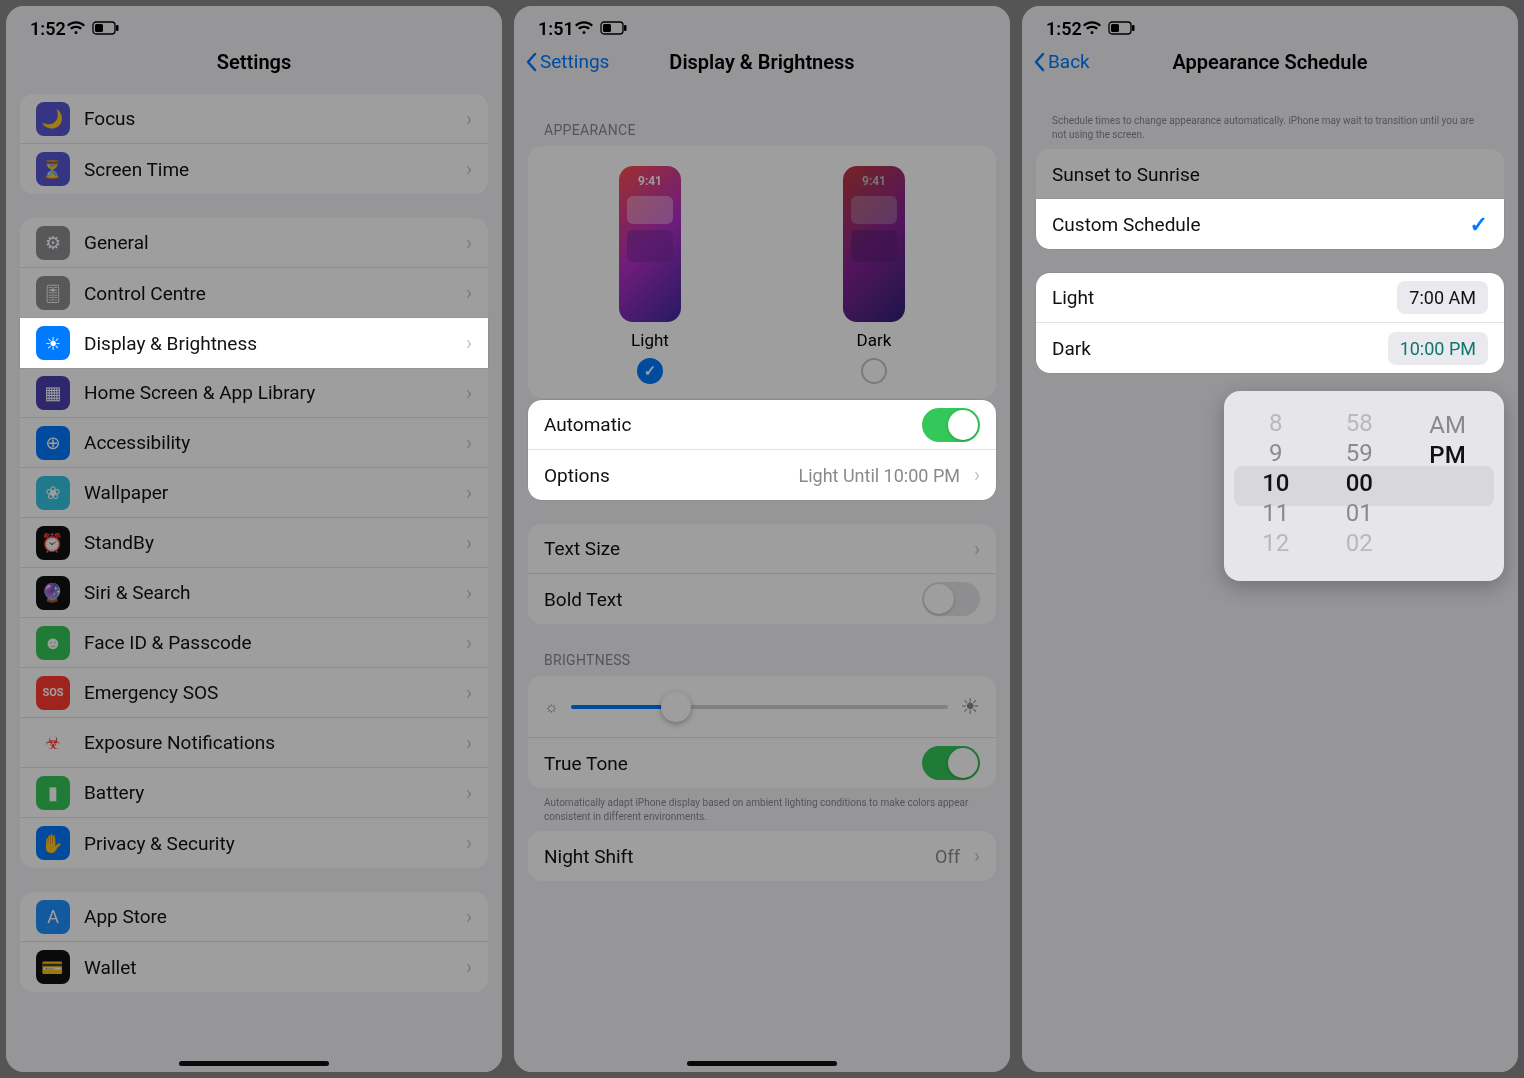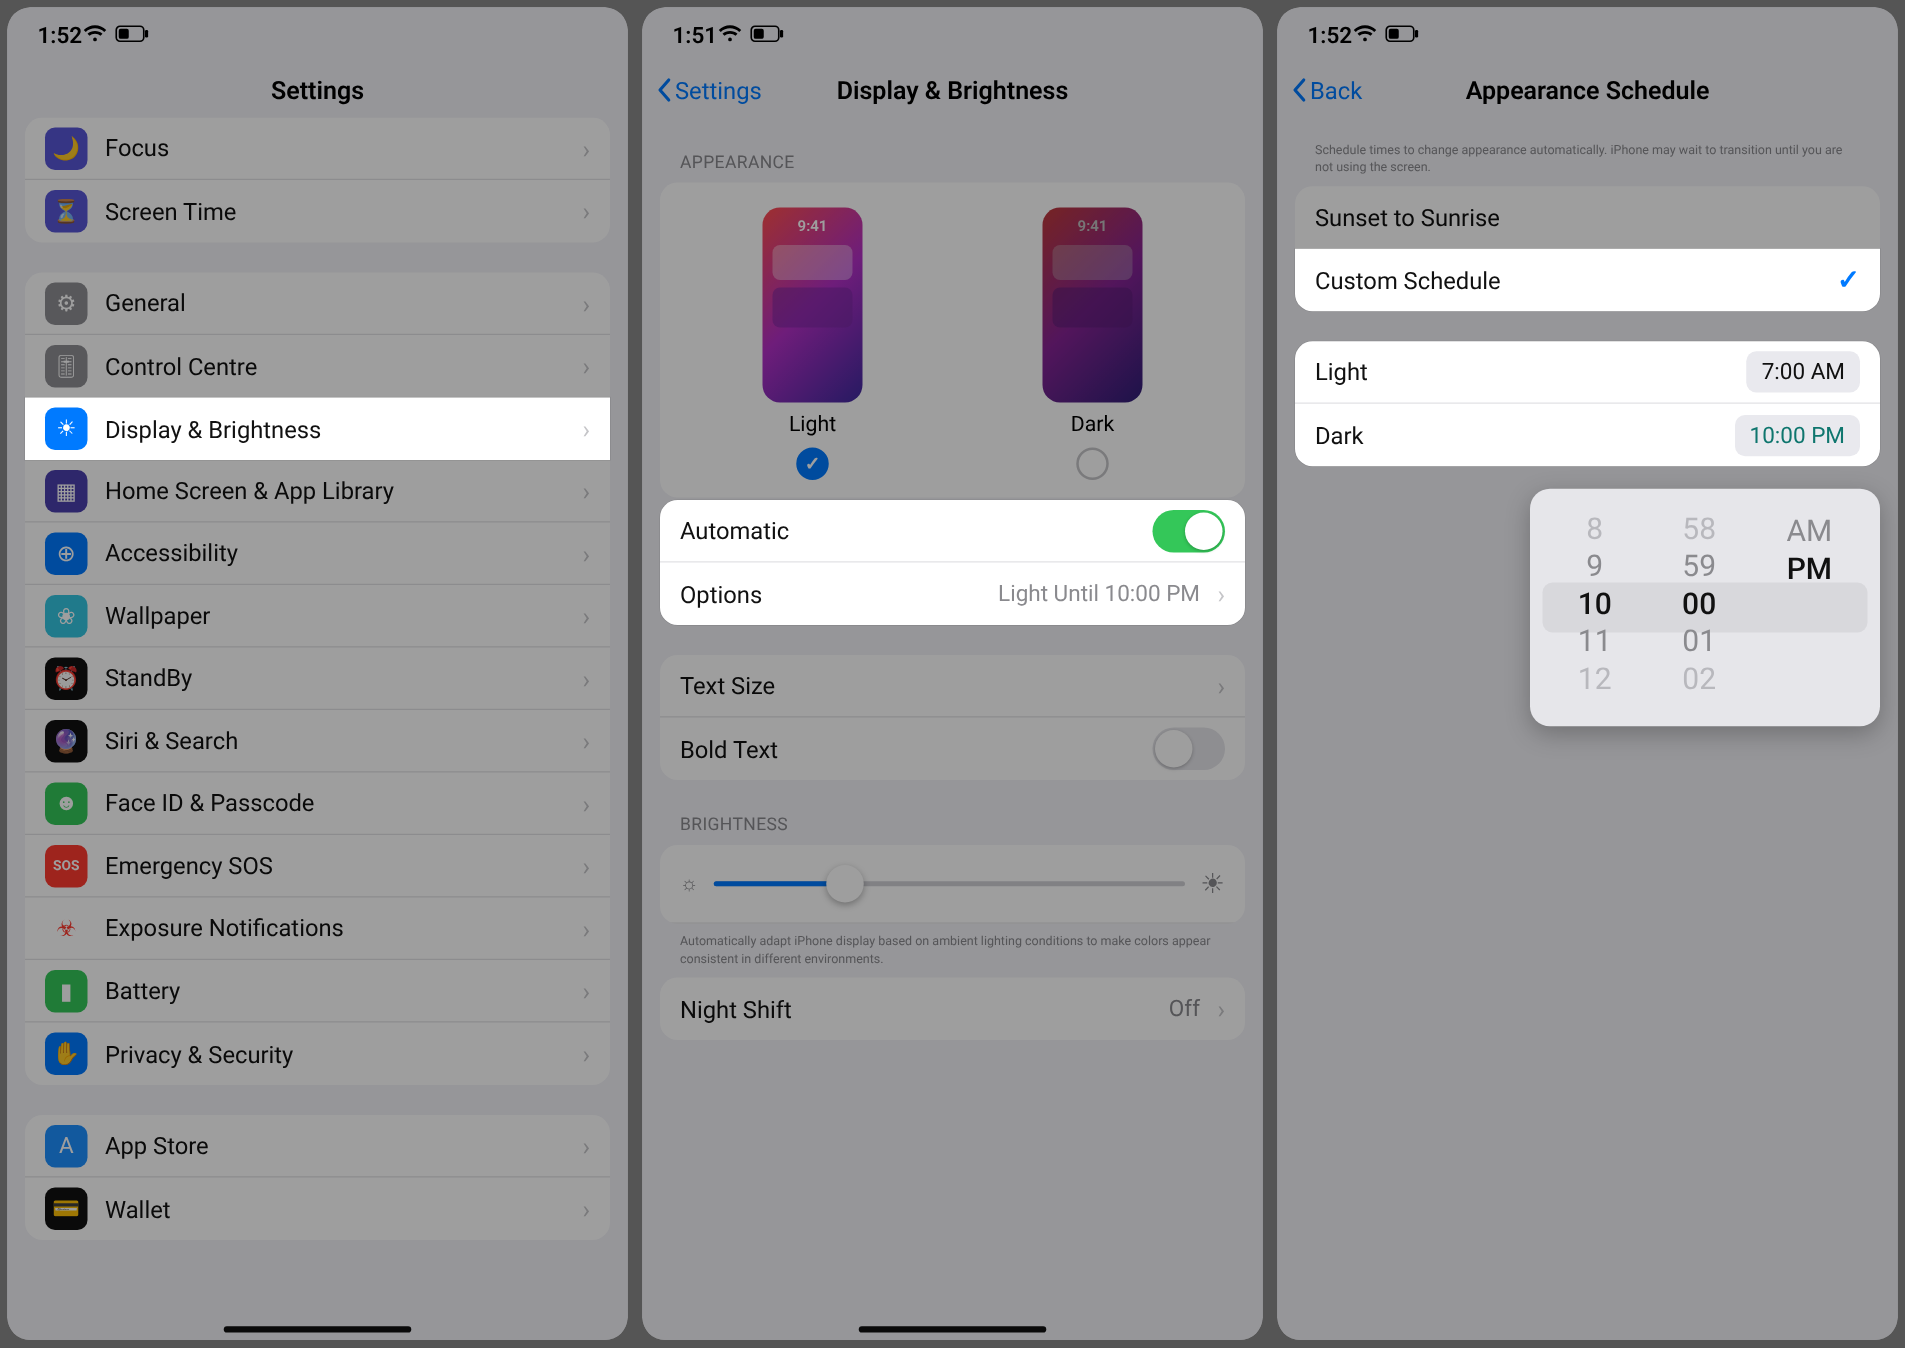--- a/index.html
+++ b/index.html
@@ -37,21 +37,21 @@
     align-items: center;
     padding: 0 24px;
     font-size: 18px;
     font-weight: 600;
   }
   .status-icons { display:flex; gap:6px; align-items:center; }
   
   .nav {
     height: 44px;
     display: flex;
-    align-items: center;
+    align-items: flex-start;
     justify-content: center;
     position: relative;
     padding: 0 12px;
   }
   .nav-title { font-size: 20px; font-weight: 600; }
   .nav-back {
     position: absolute;
     left: 10px;
     display: flex;
     align-items: center;
@@ -122,21 +122,21 @@
     background: #fff;
     border-radius: 14px;
     box-shadow: 0 0 0 0.5px rgba(0,0,0,0.1);
   }
   
   .previews {
     display:flex; justify-content:space-around; padding: 20px 10px 14px;
   }
   .preview { display:flex; flex-direction:column; align-items:center; gap:8px; }
   .phone-mock {
-    width: 80px; height: 156px; border-radius: 14px;
+    width: 62px; height: 156px; border-radius: 14px;
     background: linear-gradient(135deg,#ff4d4d 0%,#b22fc6 50%,#3e2a9e 100%);
     position:relative; overflow:hidden;
   }
   .phone-mock.dark { filter: brightness(0.75); }
   .mock-time { position:absolute; top:8px; left:0; right:0; text-align:center; font-size:12px; font-weight:600; color:#fff;}
   .mock-widget { position:absolute; top:30px; left:8px; right:8px; height:28px; border-radius:6px; background:rgba(255,255,255,0.35);}
   .mock-widget2 { position:absolute; top:64px; left:8px; right:8px; height:32px; border-radius:6px; background:rgba(120,40,160,0.55);}
   .preview-label { font-size:17px; }
   .radio {
     width:26px; height:26px; border-radius:50%;
@@ -409,20 +409,26 @@
     <div class="section-header">BRIGHTNESS</div>
     <div class="group">
       <div class="slider-row">
         <span class="sun-small">☼</span>
         <div class="slider">
           <div class="slider-fill"></div>
             <div class="slider-thumb"></div>
         </div>
         <span class="sun-large" style="font-size:22px">☀︎</span>
       </div>
+      <div class="row">
+        <span class="label">True Tone</span>
+        <span class="toggle on">
+            <span class="knob"></span>
+          </span>
+      </div>
     </div>
     <div class="section-footer">Automatically adapt iPhone display based on ambient lighting conditions to make colors appear consistent in different environments.</div>
 
     <div class="group">
       <div class="row">
         <span class="label">Night Shift</span>
         <span class="value">Off</span>
         <span class="chevron">›</span>
       </div>
     </div>

